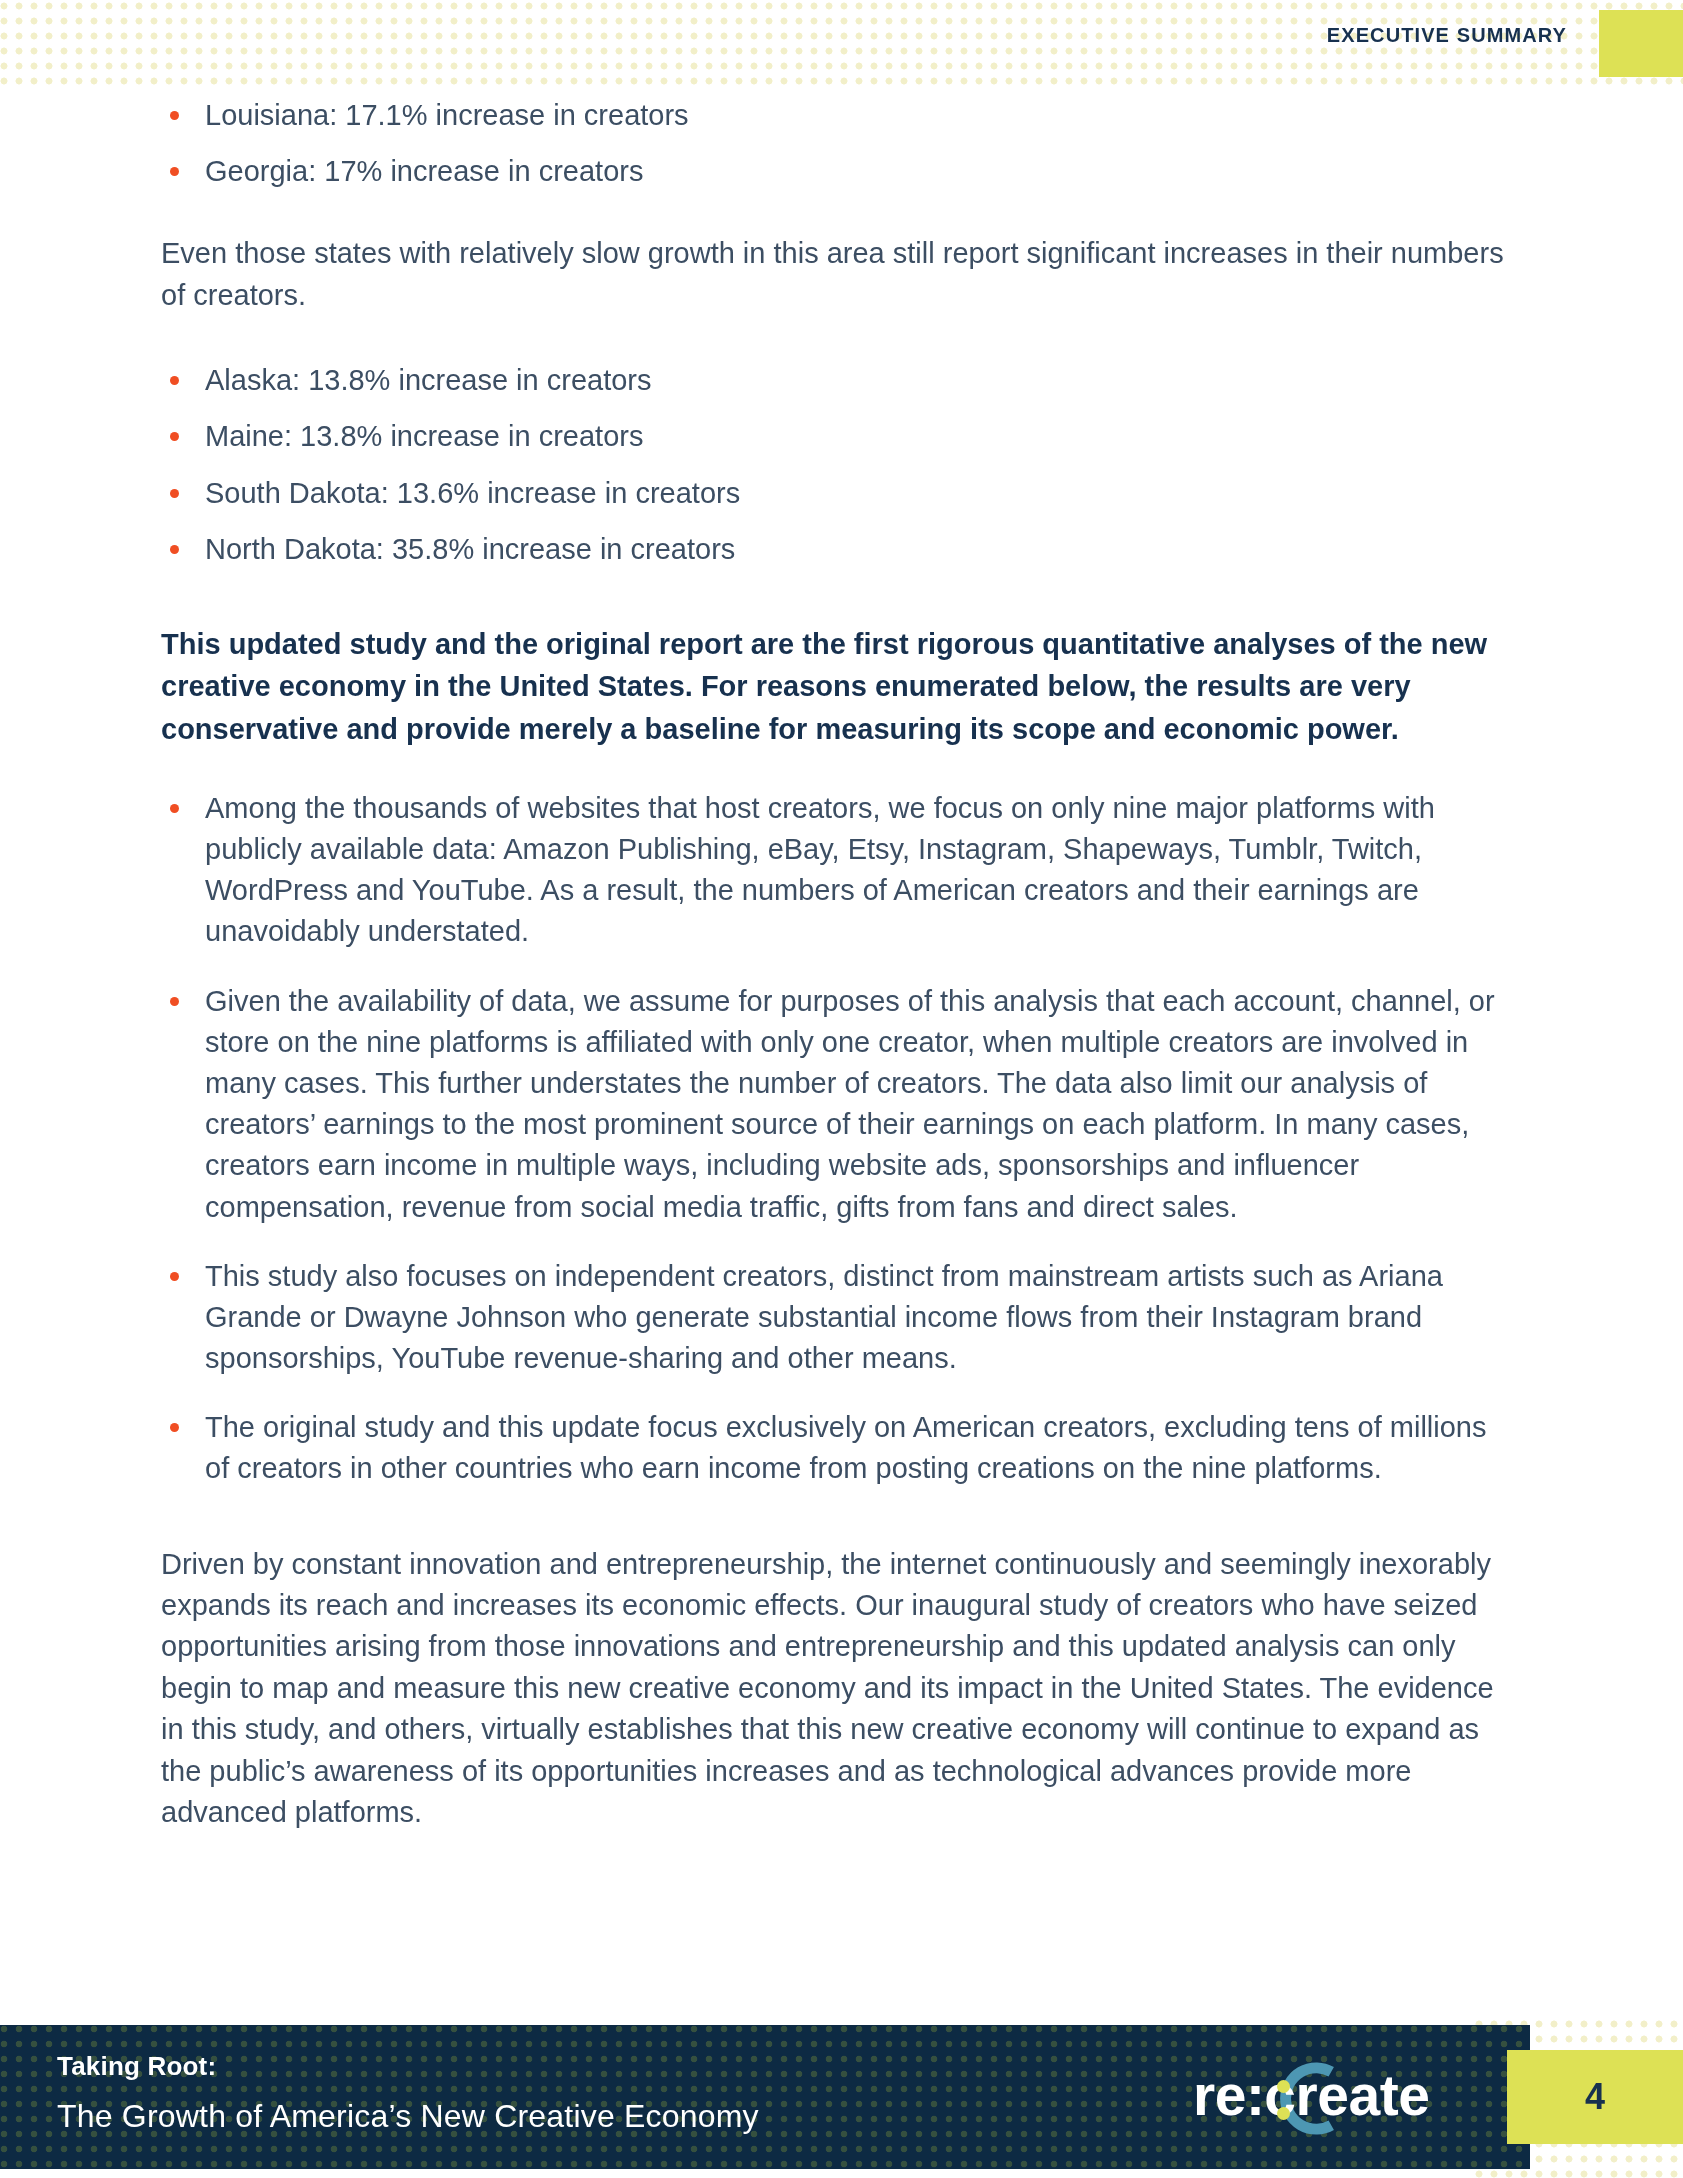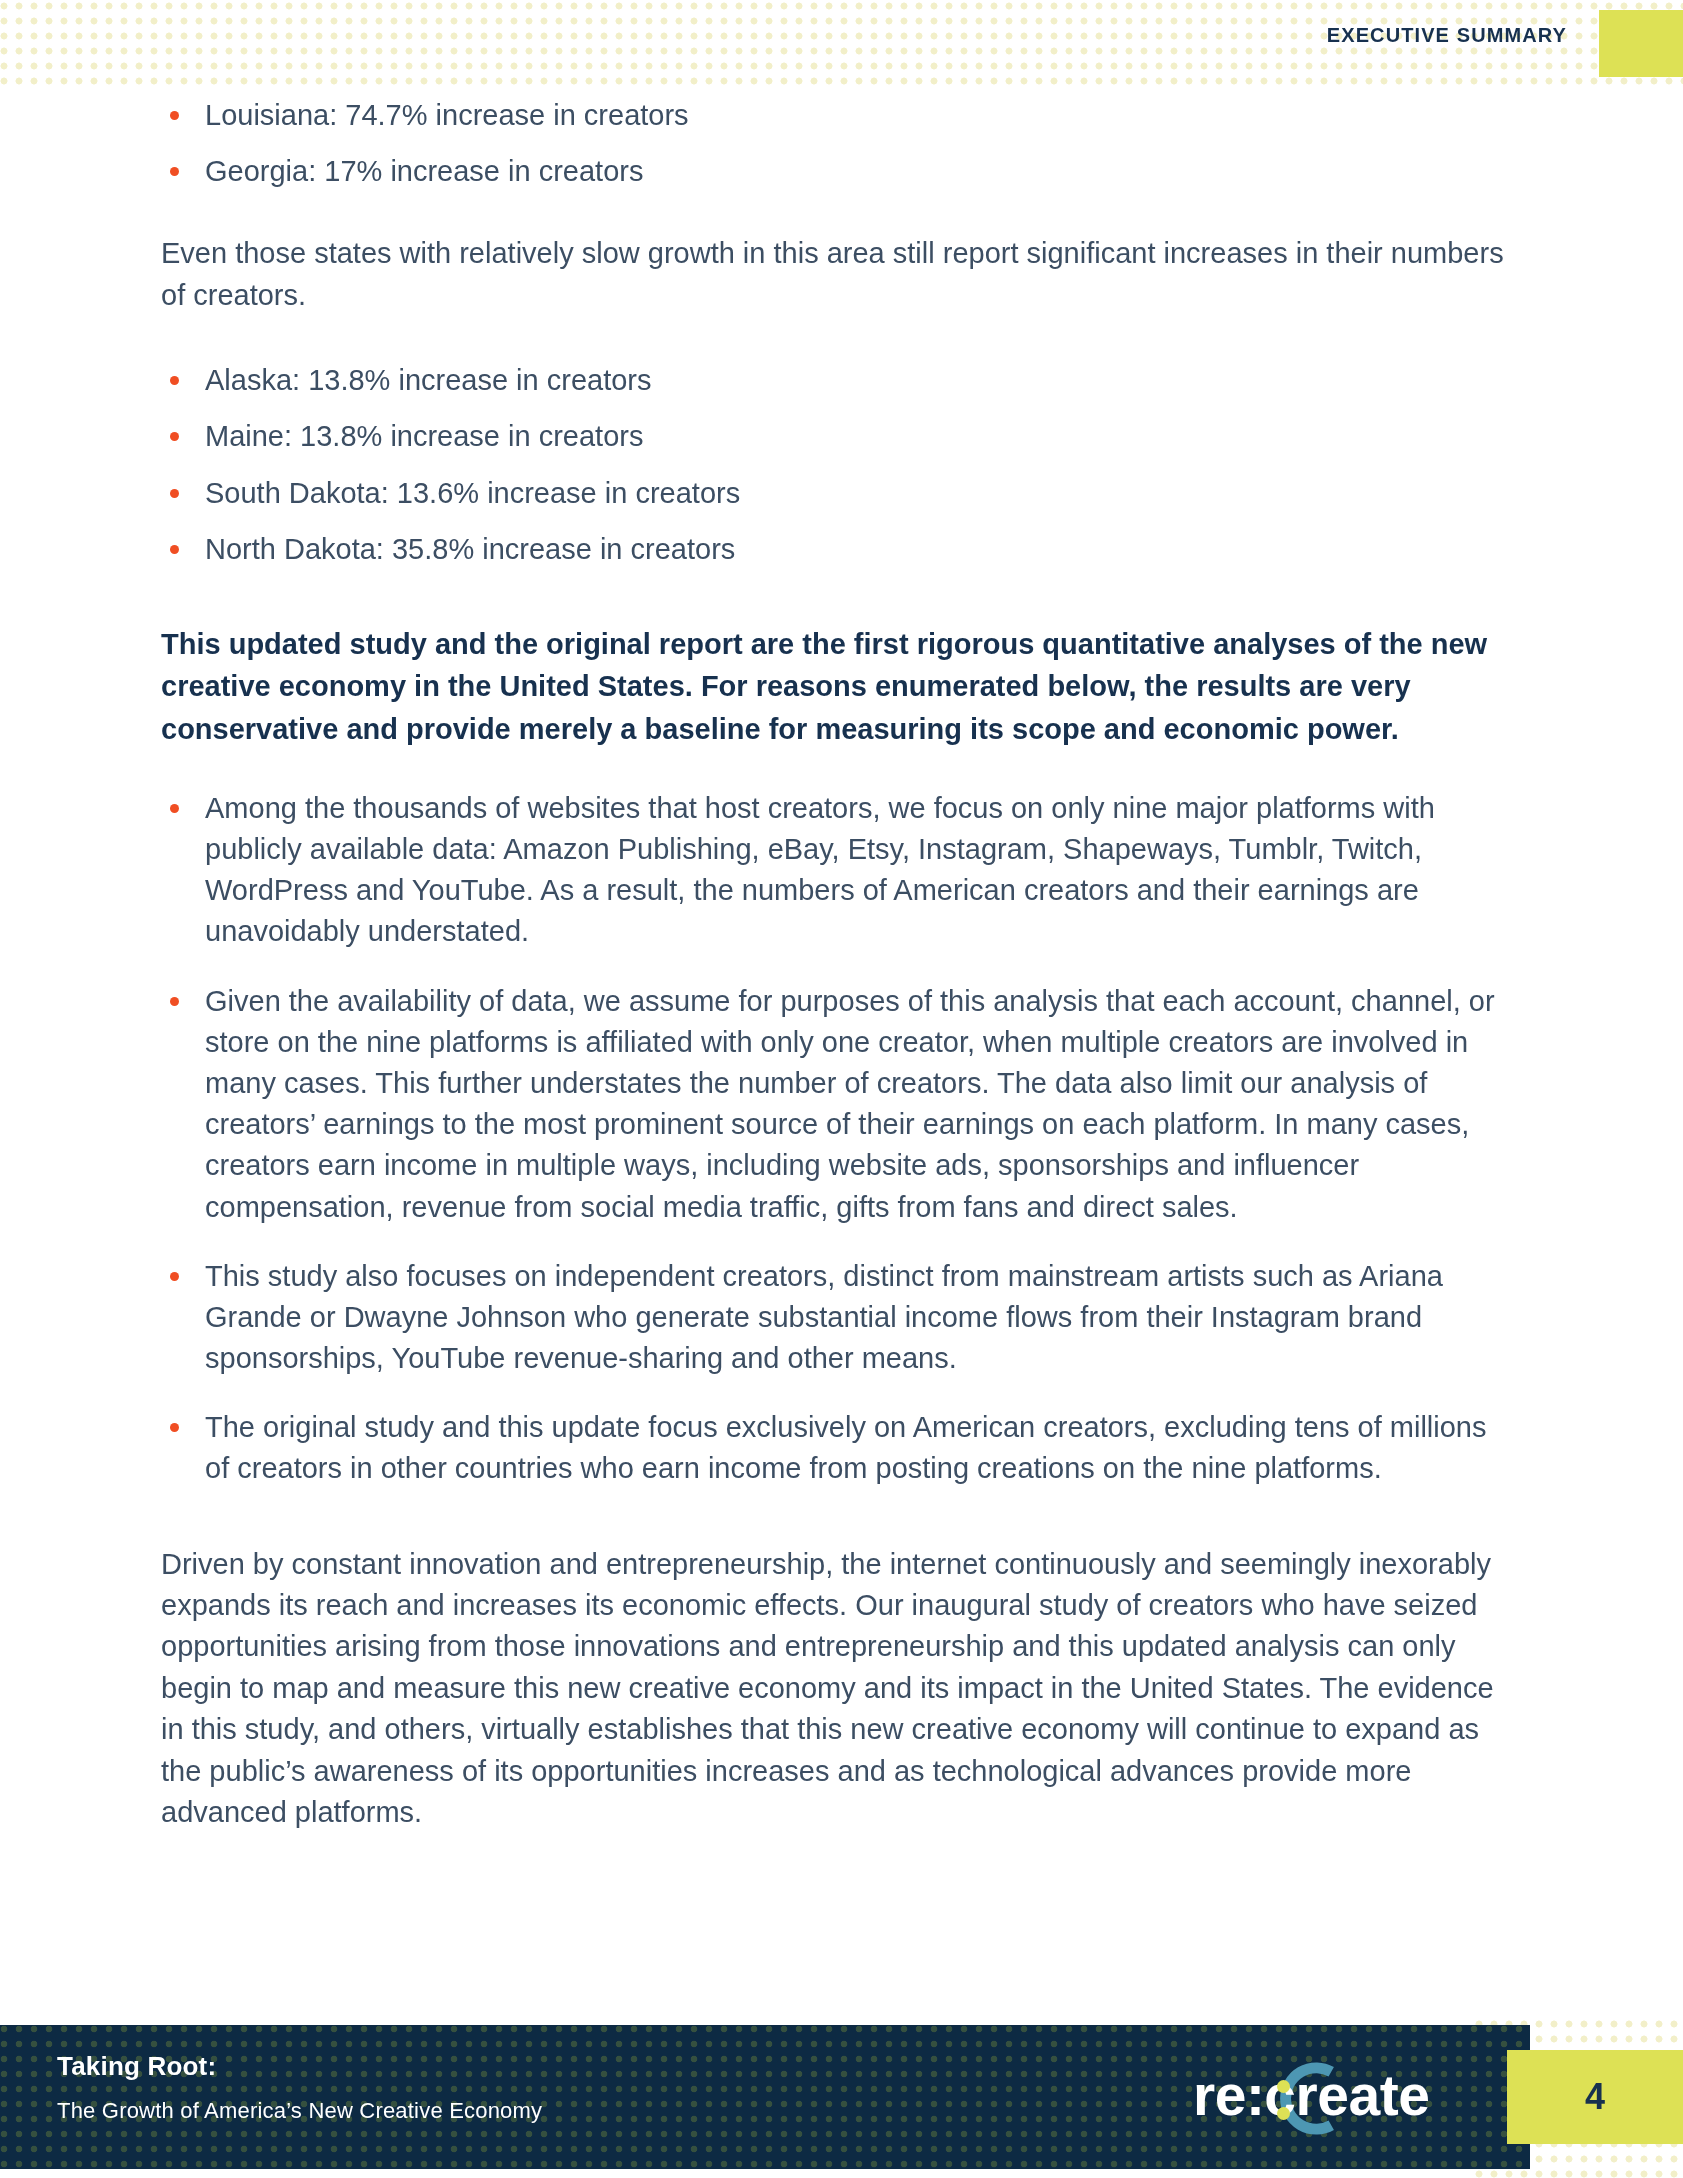--- a/index.html
+++ b/index.html
@@ -144,21 +144,21 @@
     color: #ffffff;
     font-size: 26px;
     font-weight: bold;
     letter-spacing: 0.2px;
   }
   .footer-sub {
     position: absolute;
     left: 57px;
     top: 73px;
     color: #ffffff;
-    font-size: 22px;
+    font-size: 32px;
     font-weight: normal;
     letter-spacing: 0.2px;
   }
 
   
   .logo {
     position: absolute;
     left: 1193px;
     top: 34px;
     width: 287px;
@@ -225,21 +225,21 @@
 <div class="header">
   <div class="header-dots"></div>
   <div class="header-title">EXECUTIVE SUMMARY</div>
   <div class="header-yellow-block"></div>
 </div>
 
 <div class="content">
   <div class="col">
 
     <ul class="blist tight">
-      <li>Louisiana: 74.7% increase in creators</li>
+      <li>Louisiana: 17.1% increase in creators</li>
       <li>Georgia: 17% increase in creators</li>
     </ul>
 
     <div class="spacer-sm"></div>
 
     <p class="body">Even those states with relatively slow growth in this area still report significant increases in their numbers of creators.</p>
 
     <div class="spacer-sm"></div>
 
     <ul class="blist tight">

